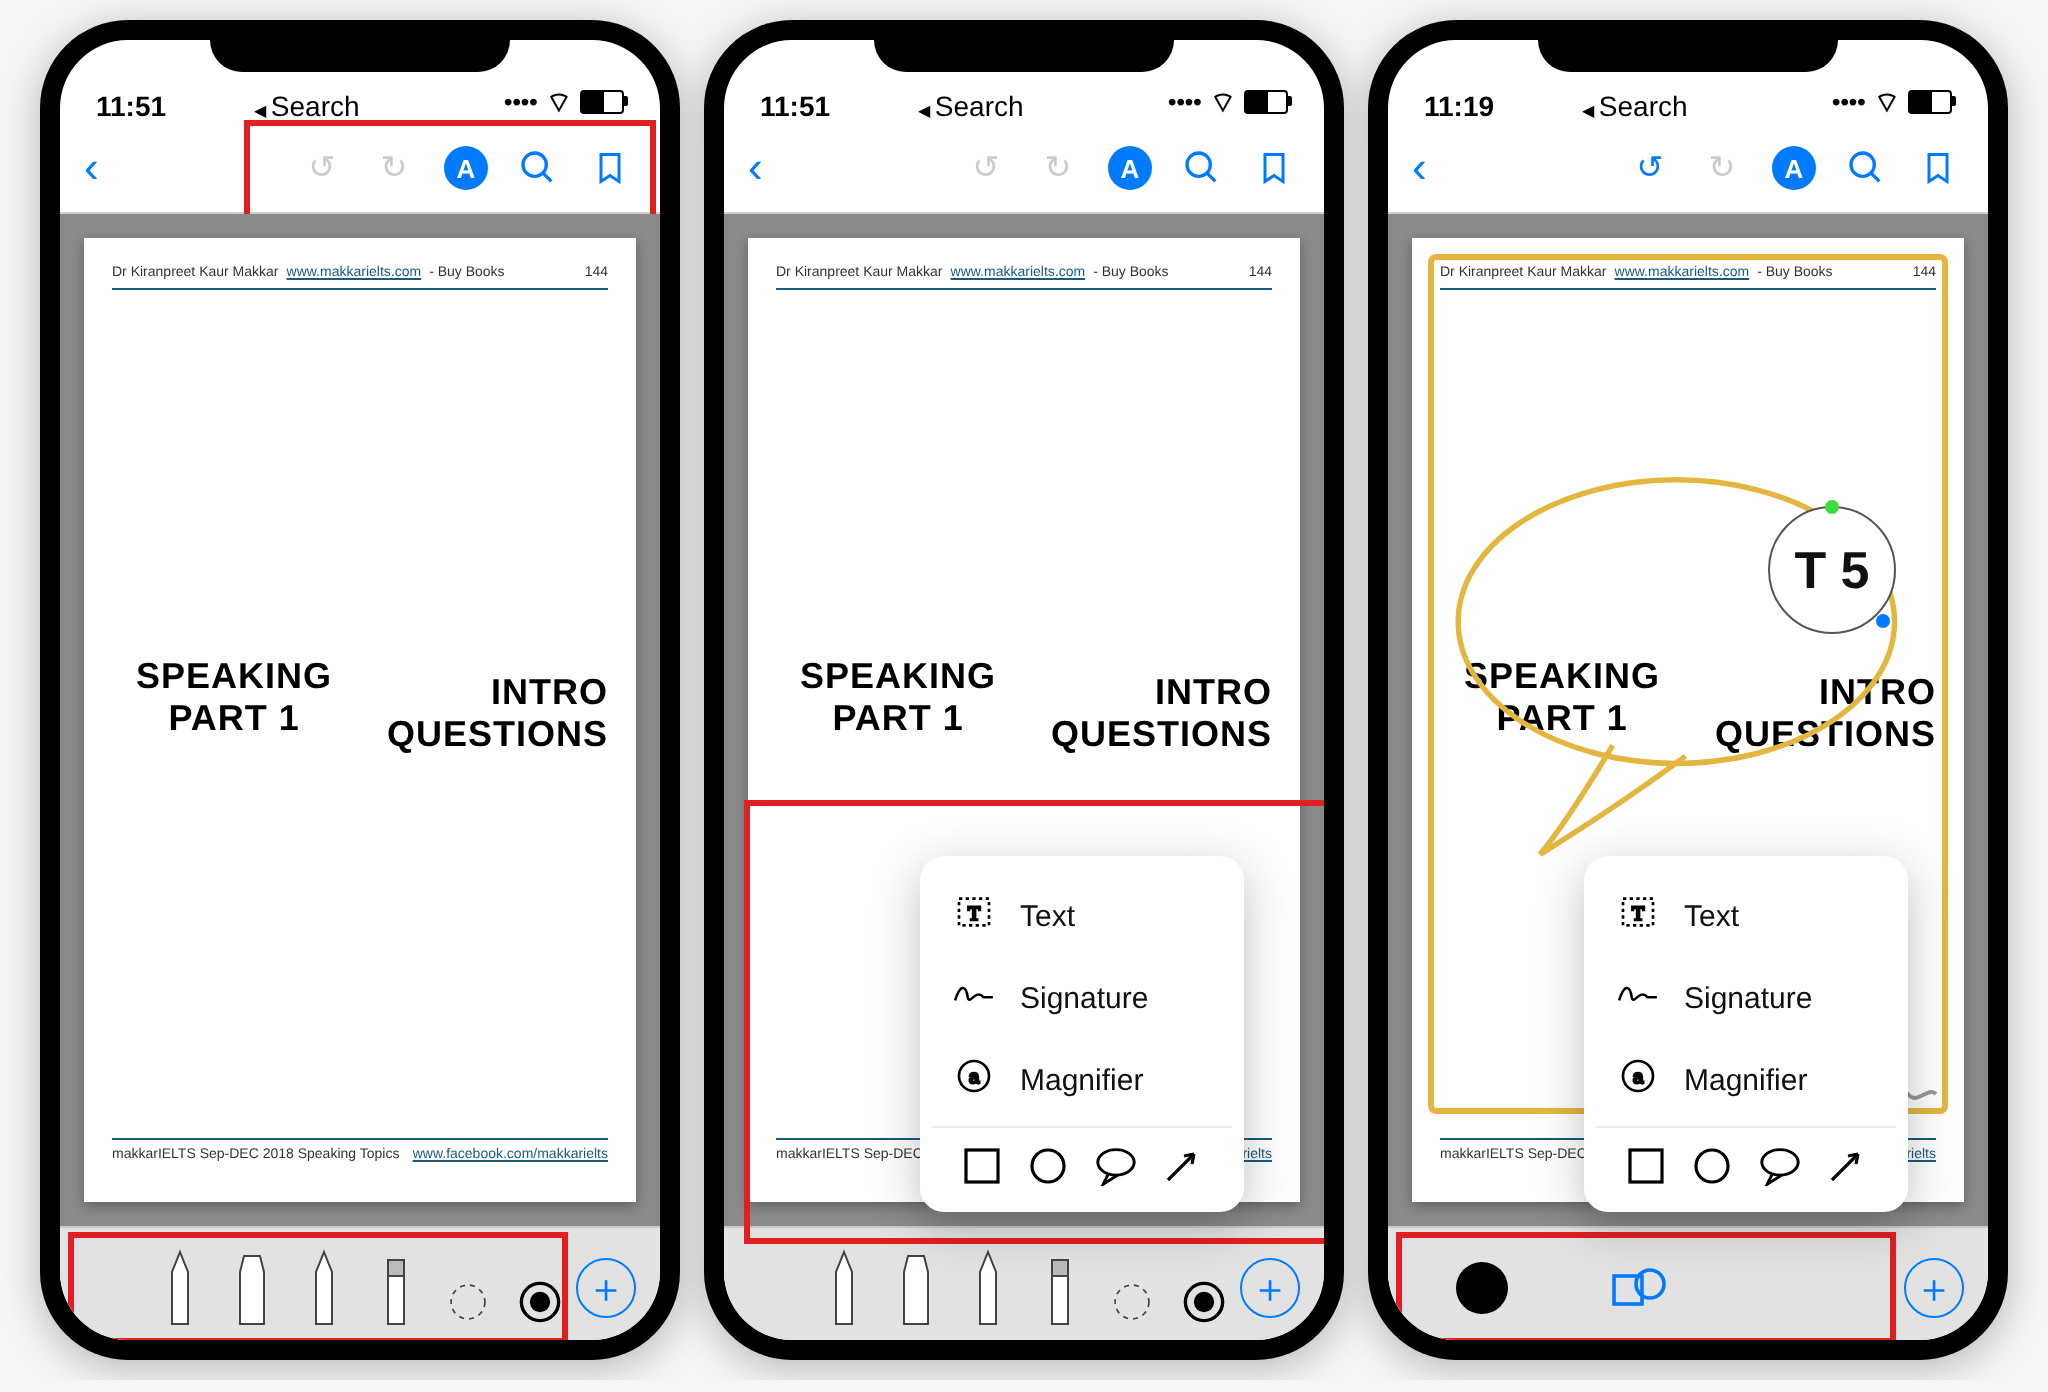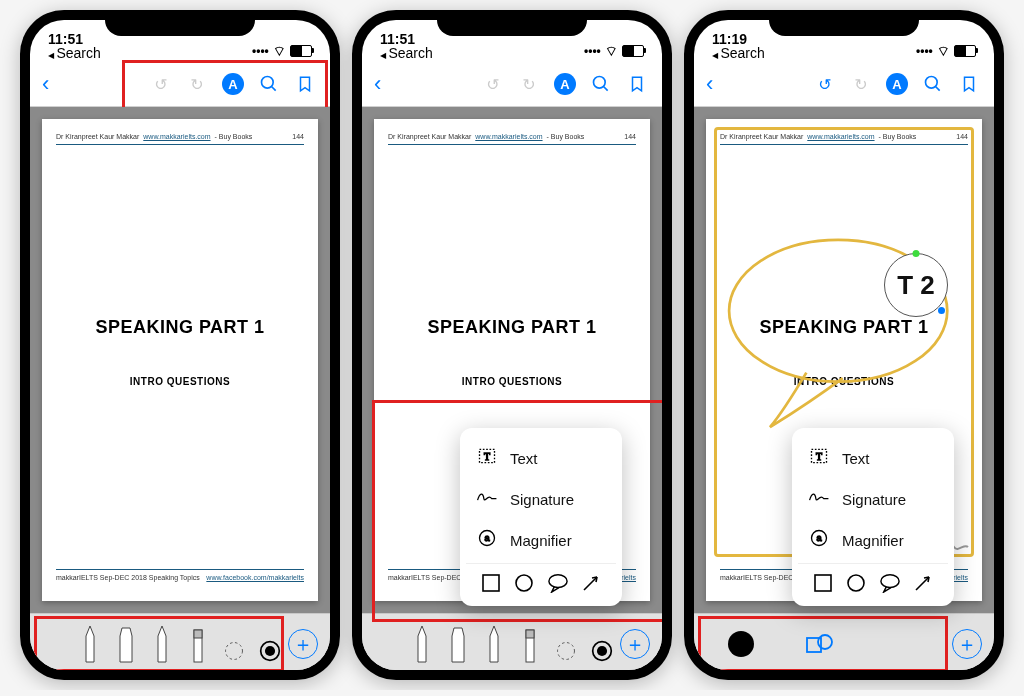--- a/index.html
+++ b/index.html
@@ -43,21 +43,21 @@
   }
   .statusbar {
     height: 40px;
     display: flex;
     align-items: flex-end;
     justify-content: space-between;
     padding: 0 18px 2px 18px;
     font-size: 13px;
     font-weight: 600;
   }
-  .status-left { display:flex; flex-direction:column; line-height:1; }
+  .status-left { display:flex; flex-direction:row; line-height:1;gap:44px; }
   .status-left .time { font-size: 14px; }
   .status-left .back { font-size: 14px; font-weight:400; color:#000; }
   .status-left .back::before { content:"◀ "; font-size:8px; }
   .status-right { display:flex; gap:4px; align-items:center; font-size:12px; }
   .nav {
     height: 44px;
     background: #fff;
     border-bottom: 1px solid #d0d0d0;
     display: flex;
     align-items: center;
@@ -98,25 +98,25 @@
   }
   .doc-head {
     font-size:7px; color:#333;
     display:flex; gap:4px; align-items:baseline;
     border-bottom:1px solid #1a5a80;
     padding-bottom:4px;
   }
   .doc-head .link { color:#1a5a80; text-decoration:underline; }
   .doc-head .right { margin-left:auto; }
   .doc-body {
-    flex:1; display:flex; flex-direction:column; align-items:center; justify-content:center;
+    flex:1; display:flex; flex-direction:row; align-items:center; justify-content:center;
     text-align:center;
   }
   .doc-body h1 { font-size:18px; font-weight:800; letter-spacing:0.5px; margin:6px 0 22px; }
-  .doc-body h2 { font-size:10px; font-weight:700; letter-spacing:0.5px; margin:16px; }
+  .doc-body h2 { font-size:18px; font-weight:700; letter-spacing:0.5px; margin:0;text-align:right; }
   .doc-foot {
     font-size:7px; color:#333; border-top:1px solid #1a5a80;
     padding-top:4px; display:flex;
   }
   .doc-foot .link { color:#1a5a80; text-decoration:underline; margin-left:auto; }
 
   .speech-annot {
     position:absolute; top:8px; left:8px; right:8px; bottom:44px;
     border:3px solid #e3b73f; border-radius:4px;
     pointer-events:none;
@@ -500,21 +500,21 @@
           <span>makkarIELTS Sep-DEC 2018 Speaking Topics</span>
           <span class="link">www.facebook.com/makkarielts</span>
         </div>
 
         <div class="speech-annot"></div>
         <svg class="speech-bubble" viewBox="0 0 260 220">
           <ellipse cx="130" cy="90" rx="120" ry="78" fill="none" stroke="#e3b73f" stroke-width="3"></ellipse>
           <path d="M95 158 Q70 200 55 218 Q100 190 135 164" fill="none" stroke="#e3b73f" stroke-width="3"></path>
         </svg>
         <div class="magnifier">
-          <span>T 2</span>
+          <span>T 5</span>
         </div>
         <svg style="position:absolute; right:12px; bottom:40px;" width="60" height="36" viewBox="0 0 60 36">
           <path d="M4 28 C10 4, 20 4, 22 22 C24 34, 34 8, 44 22 C48 28, 54 18, 58 22" fill="none" stroke="#999" stroke-width="2"></path>
         </svg>
       </div>
     </div>
 
     <div class="popup">
       <div class="popup-row">
         <span class="popup-icn"><svg width="20" height="20" viewBox="0 0 24 24" fill="none" stroke="#000" stroke-width="1.6">

